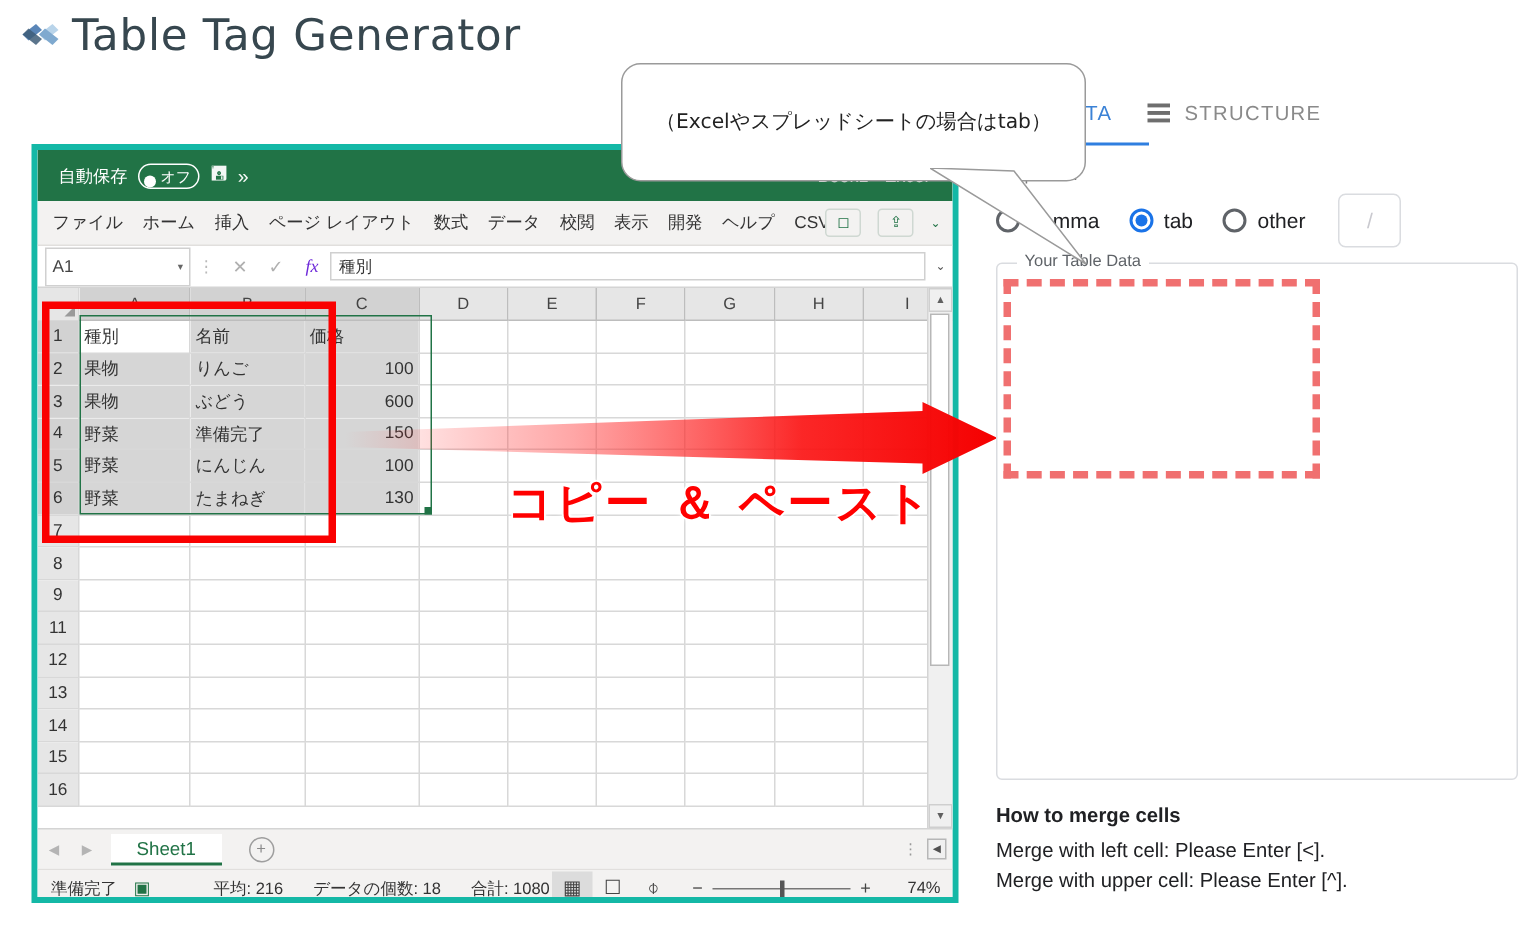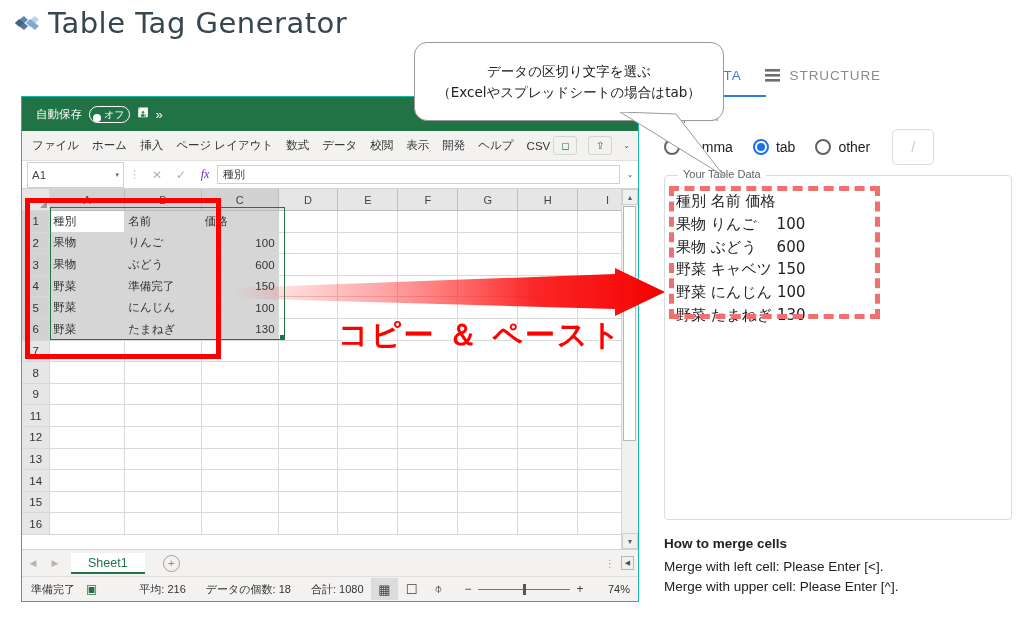--- a/index.html
+++ b/index.html
@@ -15,21 +15,21 @@
     position:absolute;left:12px;top:6px;
     display:flex;align-items:center;gap:6px;
     font-size:29px;color:#37474f;letter-spacing:.5px;
     font-family:"DejaVu Sans",sans-serif;
   }
   #logo-icon{display:block;}
 
   
   #excel-window{
     position:absolute;left:21px;top:96px;width:618px;height:506px;
-    background:#ffffff;border:1px solid #14b8a6;box-sizing:border-box;
+    background:#ffffff;border:4px solid #14b8a6;box-sizing:border-box;
     overflow:hidden;
   }
   #excel-titlebar{
     height:34px;background:#217346;position:relative;color:#ffffff;
     display:flex;align-items:center;
   }
   #excel-titlebar .tb-left{display:flex;align-items:center;gap:7px;padding-left:14px;}
   .autosave-label{font-size:11.5px;}
   .autosave-toggle{
     display:inline-flex;align-items:flex-end;gap:3px;
@@ -534,21 +534,20 @@
 </svg>
 
 <div id="copypaste-text">コピー ＆ ペースト</div>
 
 <svg id="callout-tail" width="112" height="72" viewBox="0 0 112 72">
   <polygon points="0,0 104,64 56,2" fill="#ffffff" stroke="#9a9a9a" stroke-width="1"></polygon>
 </svg>
 
 <div id="callout">
   <div>
-    <div>データの区切り文字を選ぶ</div>
     <div>（Excelやスプレッドシートの場合はtab）</div>
   </div>
 </div>
 
 <div id="right-panel">
 
   <div id="panel-tabs">
     <span class="ptab active">
       <svg width="17" height="17" viewBox="0 0 17 17">
         <rect x="0.5" y="0.5" width="11" height="11" rx="1.5" fill="none" stroke="#3b82d6" stroke-width="1.6"></rect>
@@ -586,26 +585,20 @@
       <span class="radio-opt" style="margin-right:20px;">
         <span class="radio"></span>
         <span class="radio-label">other</span>
       </span>
       <span id="other-input">/</span>
     </div>
   </div>
 
   <div id="table-data-fieldset">
     <span id="table-data-legend">Your Table Data</span>
-    <div id="table-data-text">種別 名前 価格
-果物 りんご　 100
-果物 ぶどう　 600
-野菜 キャベツ 150
-野菜 にんじん 100
-野菜 たまねぎ 130</div>
     <div id="red-dash-box"></div>
   </div>
 
   <div id="merge-help">
     <div class="mh-title">How to merge cells</div>
     <div>Merge with left cell: Please Enter [&lt;].</div>
     <div>Merge with upper cell: Please Enter [^].</div>
   </div>
 </div>
 

